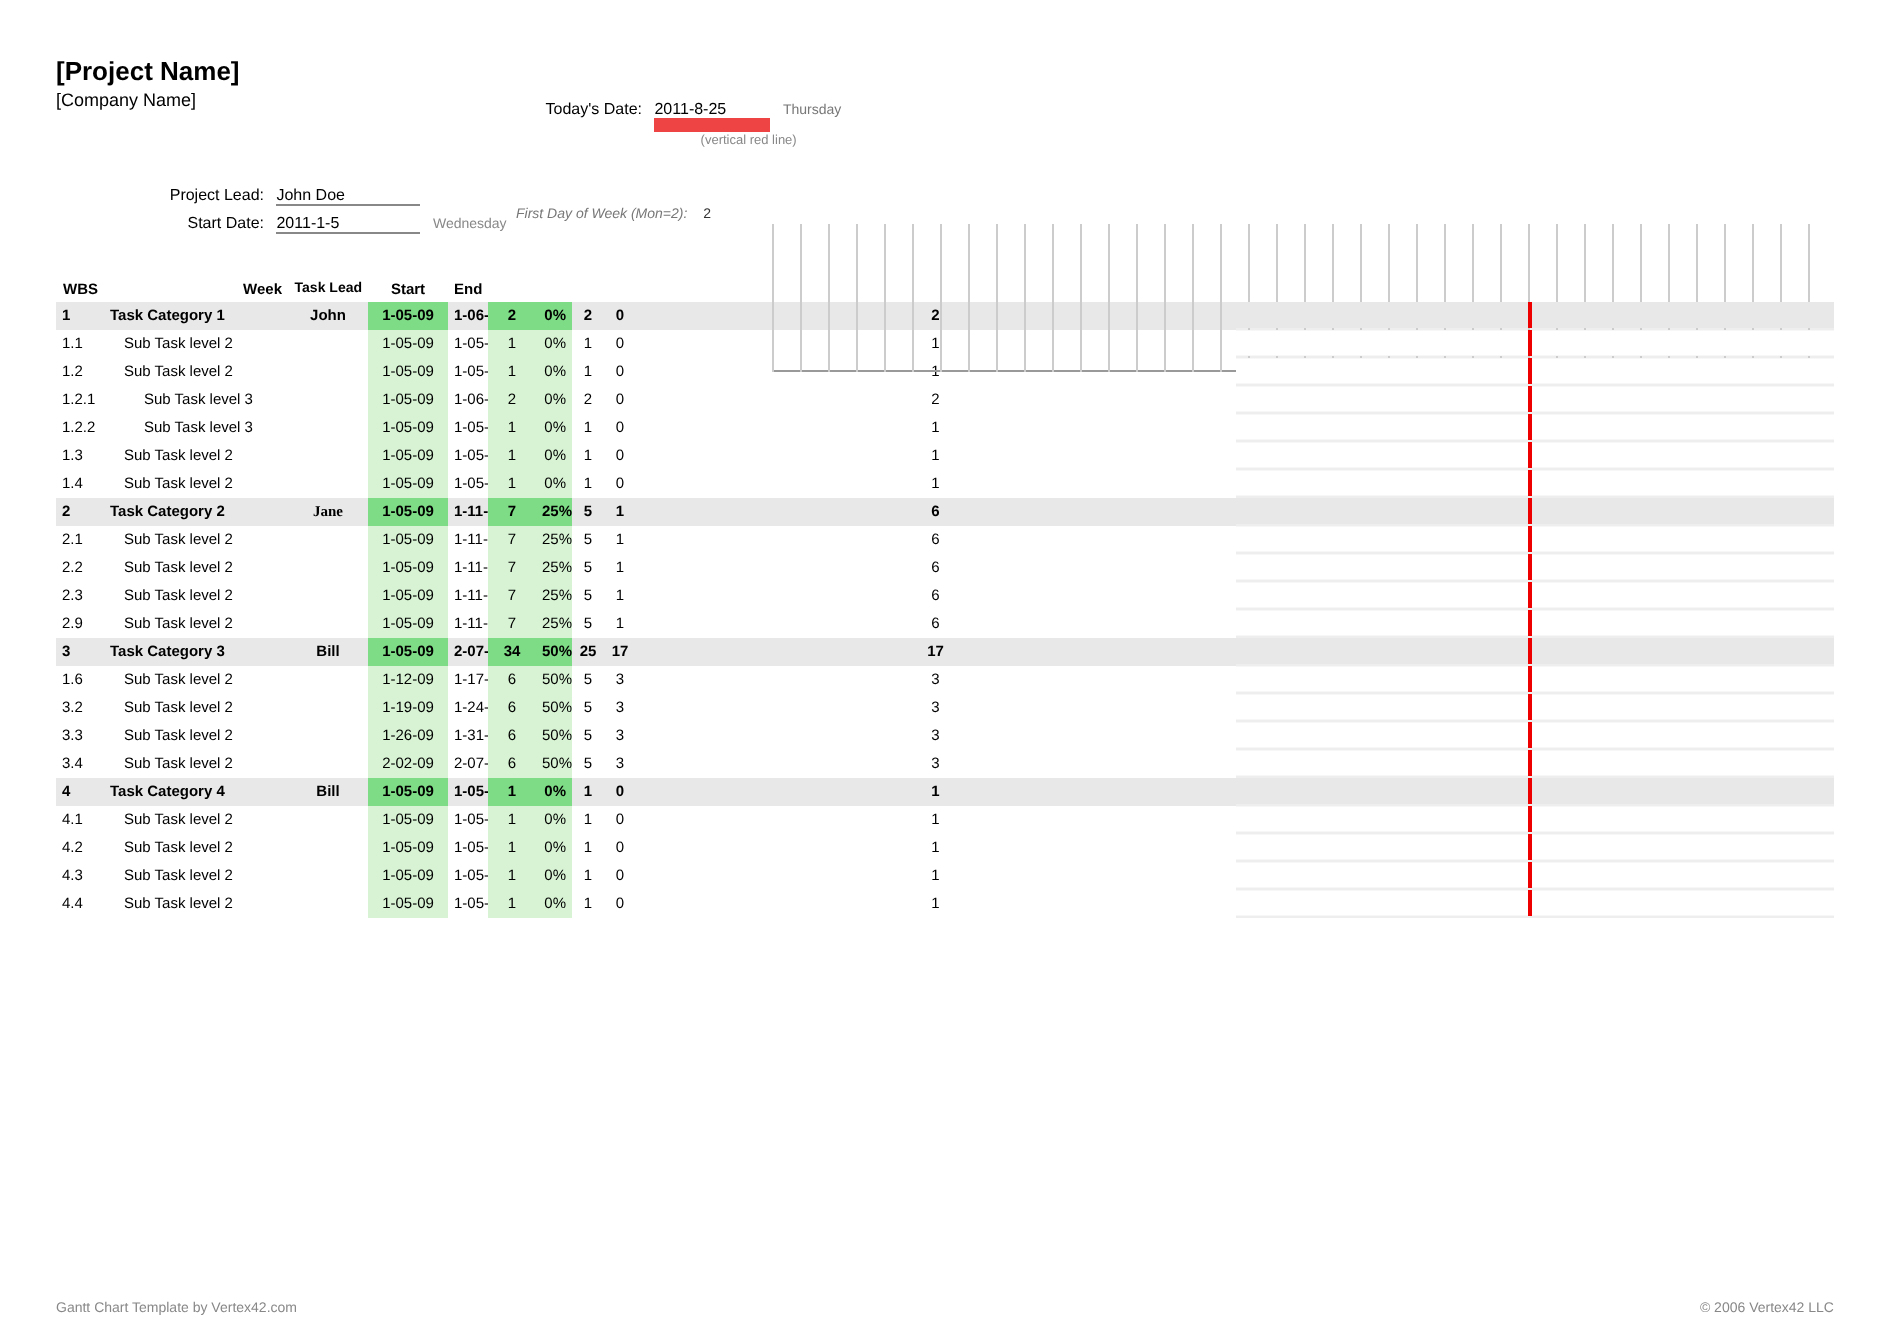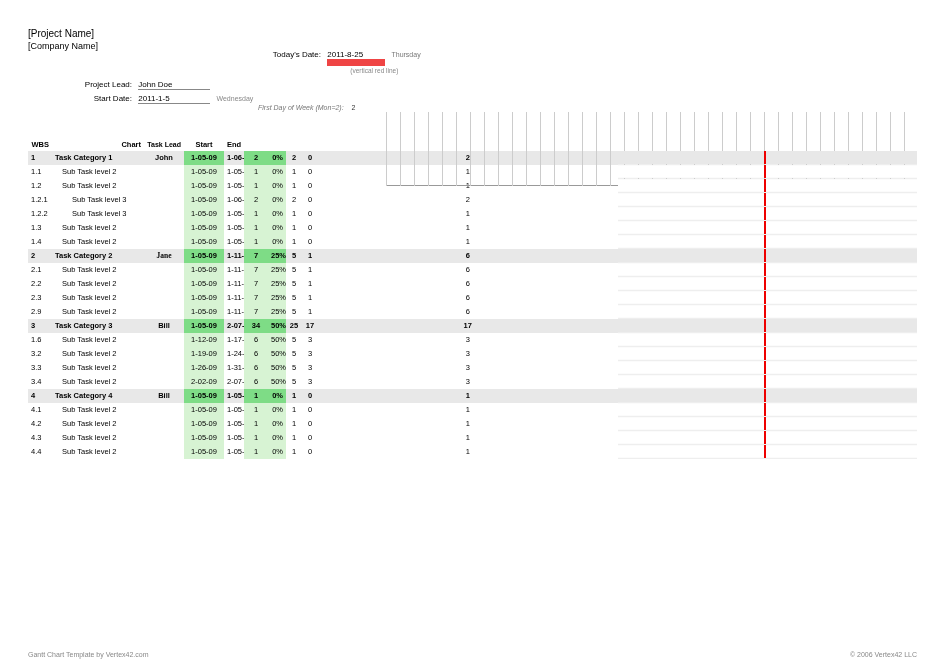--- a/index.html
+++ b/index.html
@@ -1,25 +1,25 @@
 <!DOCTYPE html>
 <html><head>
 <meta charset="utf-8">
 <style>
   html,body{margin:0;padding:0;background:#fff;font-family:Arial,Helvetica,sans-serif;color:#000;}
   .page{width:945px;height:668px;position:relative;background:#fff;box-sizing:border-box;padding:28px 28px 8px 28px;}
-  .title{font-size:10px;font-weight:normal;}
+  .title{font-size:13px;font-weight:bold;}
   .company{font-size:9px;margin-top:2px;}
   .hdr-block{position:relative;height:110px;}
   .today{position:absolute;left:238px;top:22px;font-size:8px;}
   .today .lbl{display:inline-block;width:55px;text-align:right;margin-right:4px;}
   .today .val{display:inline-block;width:58px;border-bottom:7px solid #ef4444;text-align:left;}
   .today .day{font-size:7px;color:#777;margin-left:4px;}
   .today .sub{font-size:6.5px;color:#888;text-align:center;margin-left:62px;margin-top:1px;}
-  .lead{position:absolute;left:40px;top:52px;font-size:8px;}
+  .lead{position:absolute;left:40px;top:65px;font-size:8px;}
   .lead .row{height:14px;}
   .lead .lbl{display:inline-block;width:64px;text-align:right;margin-right:4px;}
   .lead .val{display:inline-block;width:72px;border-bottom:1px solid #888;}
   .lead .day{font-size:7px;color:#888;margin-left:4px;}
   .fdow{position:absolute;left:230px;top:76px;font-size:7px;font-style:italic;color:#777;}
   .fdow .v{font-style:normal;margin-left:6px;color:#333;}
   .timeline{position:absolute;left:358px;top:84px;right:0;height:74px;}
   .timeline .col{position:absolute;top:0;bottom:0;width:14px;border-left:1px solid #ccc;}
   .timeline .base{position:absolute;left:0;right:0;bottom:0;border-bottom:1px solid #999;}
 
@@ -135,21 +135,21 @@
       <col class="n1">
         <col class="pct">
         <col class="n2">
         <col class="n3">
         <col class="n4">
         <col class="gantt">
     </colgroup>
     <thead>
       <tr>
         <th>WBS</th>
-        <th>Chart</th>
+        <th>Week</th>
         <th class="leadh">Task Lead</th>
         <th style="text-align:center;">Start</th>
         <th style="text-align:center;">End</th>
         <th></th>
           <th></th>
         <th></th>
           <th></th>
           <th></th>
         <th></th>
       </tr>

